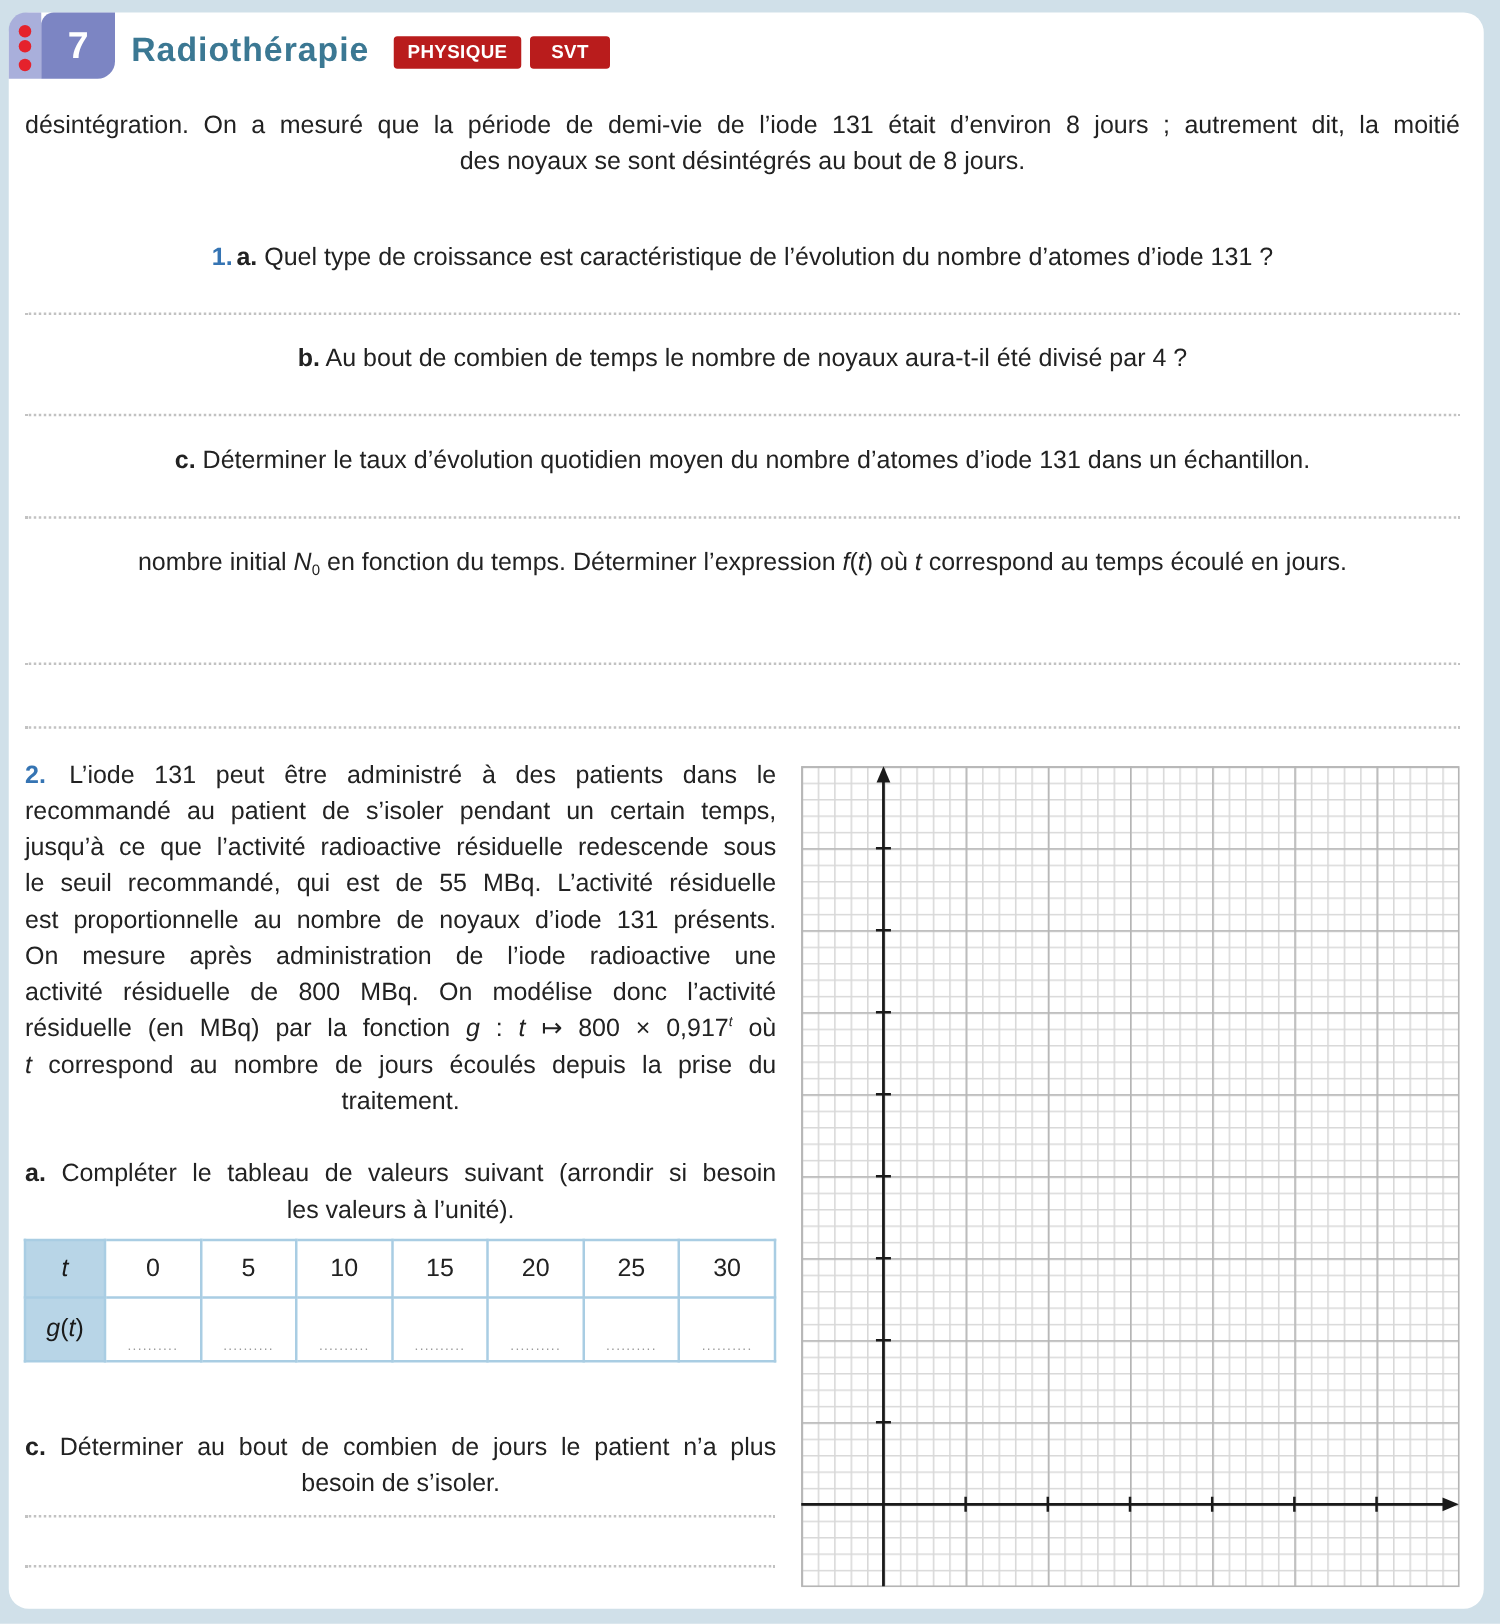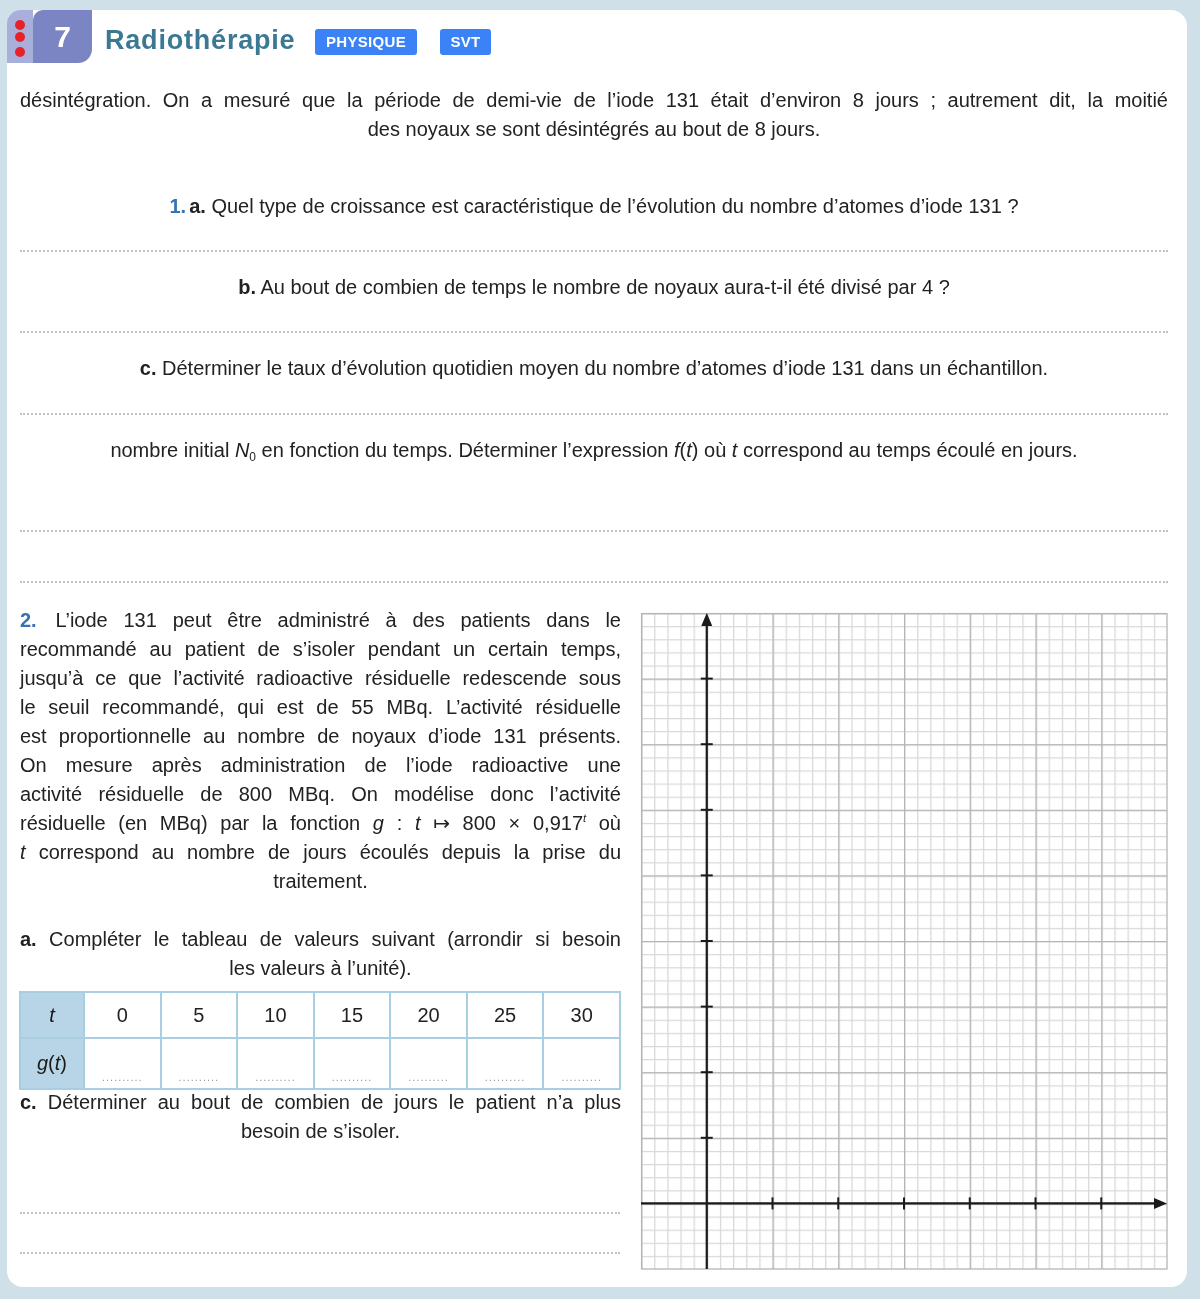--- a/index.html
+++ b/index.html
@@ -26,21 +26,21 @@
   .dot {
     position: absolute; left: 15px; width: 10px; height: 10px; border-radius: 50%;
     background: #e5222c;
   }
   .title {
     position: absolute; left: 105px; top: 27px; font-size: 27px; line-height: 27px;
     font-weight: bold; color: #3b7893; letter-spacing: 0.8px; white-space: nowrap;
   }
   .badge {
     position: absolute; top: 29px; height: 26px; line-height: 26px;
-    background: #3b82f6; color: #fff; font-weight: bold; font-size: 15px;
+    background: #b91c1c; color: #fff; font-weight: bold; font-size: 15px;
     text-align: center; border-radius: 3px; letter-spacing: 0.3px;
   }
   .txt { position: absolute; left: 20px; font-size: 20px; line-height: 28.6px; }
   .txt.full { width: 1148px; }
   .txt.col { width: 601px; line-height: 29px; }
   .txt.lh29 { line-height: 29px; }
   .line { display: block; white-space: nowrap; text-align: center; }
   .line.j { text-align: justify; text-align-last: justify; }
   .s-num { color: #3574b3; font-weight: bold; margin-right: 3px; }
   .s-b { font-weight: bold; }
@@ -71,21 +71,21 @@
 <div class="page">
   <div class="card-bg"></div>
 
   <div class="tab-strip"></div>
   <span class="dot" style="top:20px"></span>
   <span class="dot" style="top:32px"></span>
   <span class="dot" style="top:47px"></span>
   <div class="tab-num">7</div>
   <div class="title">Radiothérapie</div>
   <div class="badge" style="left:315px;width:102px">PHYSIQUE</div>
-  <div class="badge" style="left:440px;width:51px">SVT</div>
+  <div class="badge" style="left:424px;width:64px">SVT</div>
 
   <div class="txt full" style="top:86px">
       <div class="line j">désintégration. On a mesuré que la période de demi-vie de l’iode 131 était d’environ 8 jours ; autrement dit, la moitié</div>
       <div class="line">des noyaux se sont désintégrés au bout de 8 jours.</div>
     </div>
 
   <div class="txt full" style="top:192px">
       <div class="line"><span class="s-num">1.</span><span class="s-b">a.</span> Quel type de croissance est caractéristique de l’évolution du nombre d’atomes d’iode 131 ?</div>
     </div>
   <div class="dots full" style="top:250px"></div>
@@ -145,21 +145,21 @@
       <td class="gcell">..........</td>
       <td class="gcell">..........</td>
       <td class="gcell">..........</td>
       <td class="gcell">..........</td>
       <td class="gcell">..........</td>
       <td class="gcell">..........</td>
     </tr>
   </tbody>
     </table>
 
-  <div class="txt col" style="top:1088px;line-height:28.6px">
+  <div class="txt col" style="top:1144px;line-height:28.6px">
       <div class="line j"><span class="s-b">c.</span> Déterminer au bout de combien de jours le patient n’a plus</div>
       <div class="line">besoin de s’isoler.</div>
     </div>
   <div class="dots col" style="top:1212px"></div>
   <div class="dots col" style="top:1252px"></div>
 
   <svg class="graph" width="527" height="657" viewBox="0 0 527 657">
     <defs>
       <pattern id="minorGrid" width="13.15" height="13.12" patternUnits="userSpaceOnUse">
         <path d="M13.15 0.6 L0.6 0.6 L0.6 13.12" fill="none" stroke="#d8d8d8" stroke-width="1.3"></path>

